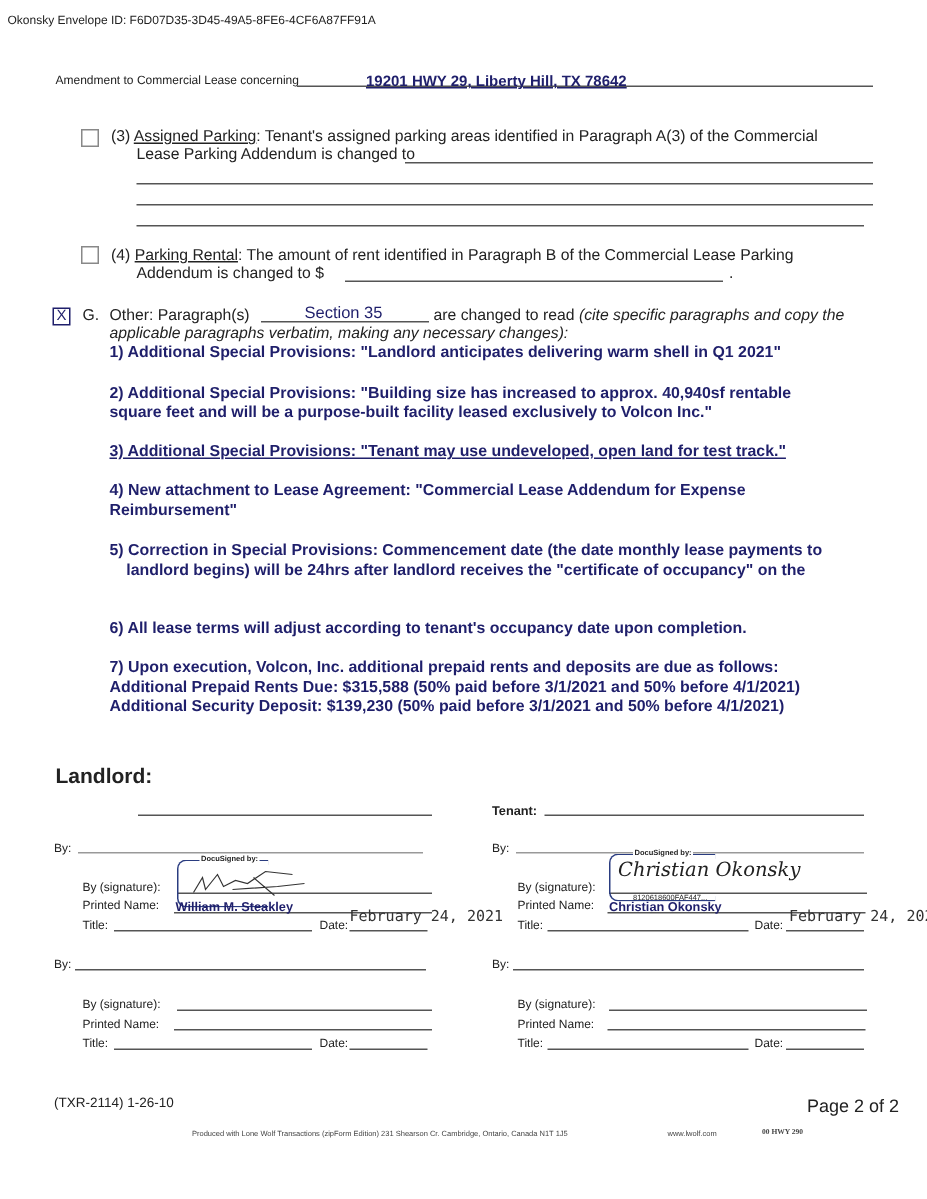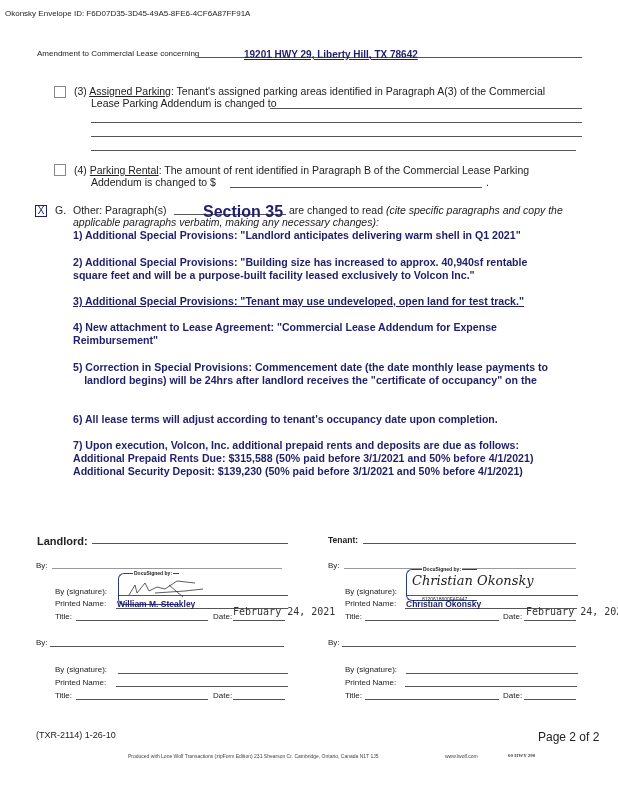--- a/index.html
+++ b/index.html
@@ -44,21 +44,21 @@
   <span style="text-decoration:underline;">Parking Rental</span><span>: The amount of rent identified in Paragraph B of the Commercial Lease Parking</span>
 </div>
 <div class="abs reg" style="left:91px;top:176px;">Addendum is changed to $</div>
 <div class="abs line" style="left:230px;top:187px;width:252px;"></div>
 <div class="abs reg" style="left:486px;top:176px;">.</div>
 
 <div class="abs chk-x" style="left:35px;top:205px;"><span>X</span></div>
 <div class="abs reg" style="left:55px;top:204px;">G.</div>
 <div class="abs reg" style="left:73px;top:204px;">Other: Paragraph(s)</div>
 <div class="abs line" style="left:174px;top:214px;width:112px;"></div>
-<div class="abs blue" style="left:203px;top:203px;font-size:16px;font-weight:bold;">Section 35</div>
+<div class="abs blue" style="left:203px;top:203px;font-size:11px;font-weight:normal;">Section 35</div>
 <div class="abs reg" style="left:289px;top:204px;white-space:nowrap;">
   <span>are changed to read</span>
   <i>(cite specific paragraphs and copy the</i>
 </div>
 <div class="abs reg" style="left:73px;top:216px;font-style:italic;">applicable paragraphs verbatim, making any necessary changes):</div>
 
 <div class="abs blue-bold" style="left:73px;top:229px;text-align:right;">
     <div>1) Additional Special Provisions: "Landlord anticipates delivering warm shell in Q1 2021"</div>
   </div>
 <div class="abs blue-bold" style="left:73px;top:256px;line-height:13px;">
@@ -78,21 +78,21 @@
   </div>
 <div class="abs blue-bold" style="left:73px;top:413px;">
     <div>6) All lease terms will adjust according to tenant's occupancy date upon completion.</div>
   </div>
 <div class="abs blue-bold" style="left:73px;top:439px;line-height:13px;">
     <div>7) Upon execution, Volcon, Inc. additional prepaid rents and deposits are due as follows:</div>
     <div>Additional Prepaid Rents Due: $315,588 (50% paid before 3/1/2021 and 50% before 4/1/2021)</div>
     <div>Additional Security Deposit: $139,230 (50% paid before 3/1/2021 and 50% before 4/1/2021)</div>
   </div>
 
-<div class="abs" style="left:37px;top:535px;font-size:11px;font-weight:bold;">Landlord:</div>
+<div class="abs" style="left:37px;top:509px;font-size:14px;font-weight:bold;">Landlord:</div>
 <div class="abs line" style="left:92px;top:543px;width:196px;"></div>
 
 <div class="abs small" style="left:36px;top:561px;">By:</div>
 <div class="abs line" style="left:52px;top:568px;width:230px;border-color:#999;"></div>
 
 <div class="abs small" style="left:55px;top:587px;">By (signature):</div>
 <div class="abs line" style="left:118px;top:595px;width:170px;"></div>
 <div class="abs sigbox" style="left:118px;top:573px;width:60px;height:30px;"></div>
 <div class="abs tiny" style="left:133px;top:570px;background:#fff;padding:0 1px;font-weight:bold;">DocuSigned by:</div>
 <svg class="abs" style="left:125px;top:575px;" width="80" height="26">

